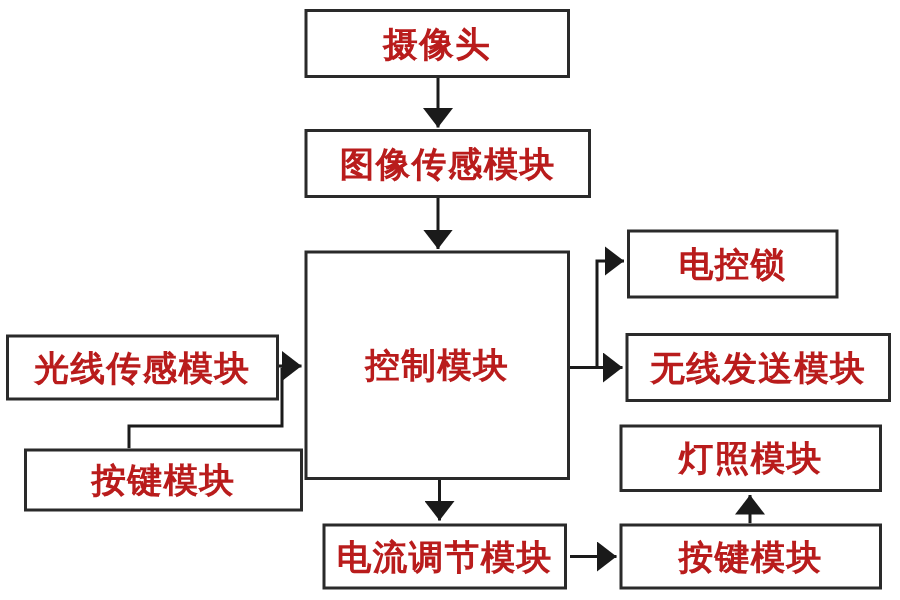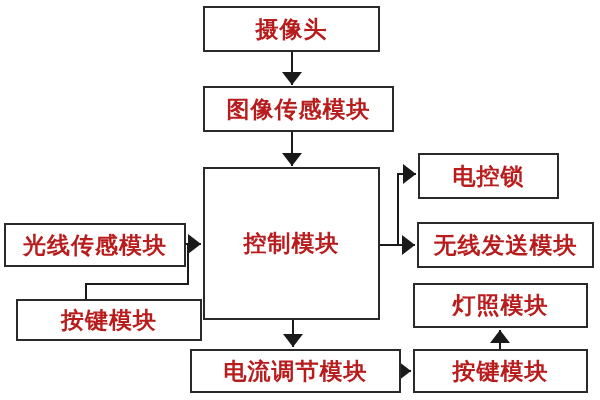--- a/index.html
+++ b/index.html
@@ -94,17 +94,17 @@
   </div>
 
   <div class="box" style="left:413px; top:283px; width:175px; height:45px;font-family:Liberation Serif, serif;">
     <span class="box-label">灯照模块</span>
   </div>
 
   <div class="box" style="left:413px; top:349px; width:175px; height:44px;">
     <span class="box-label">按键模块</span>
   </div>
 
-  <div class="box" style="left:190px; top:349px; width:211px; height:44px;">
+  <div class="box" style="left:215px; top:349px; width:163px; height:44px;">
     <span class="box-label">电流调节模块</span>
   </div>
 
 </div>
 
 </body></html>

